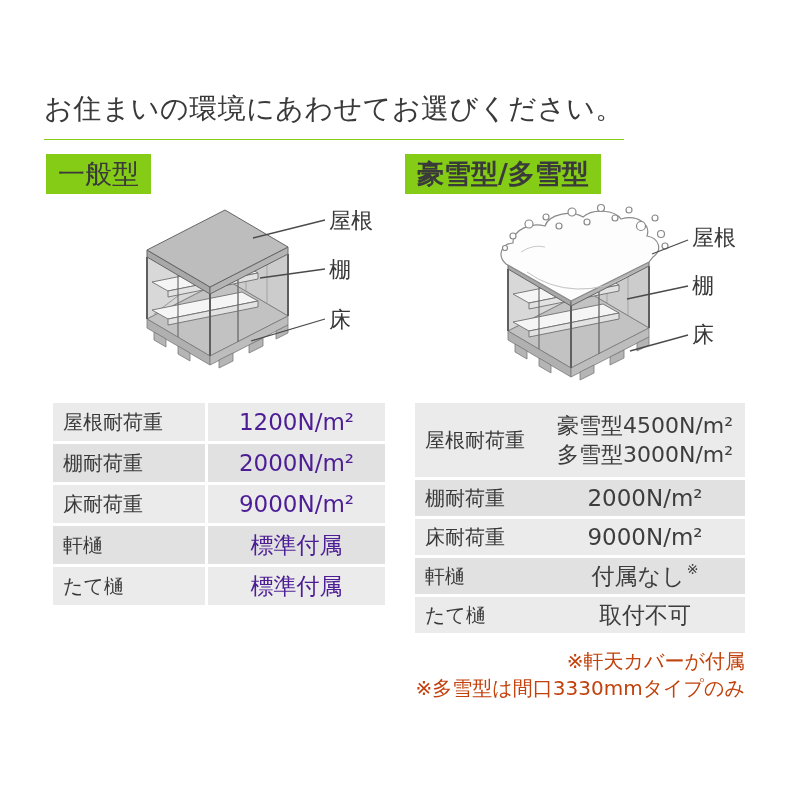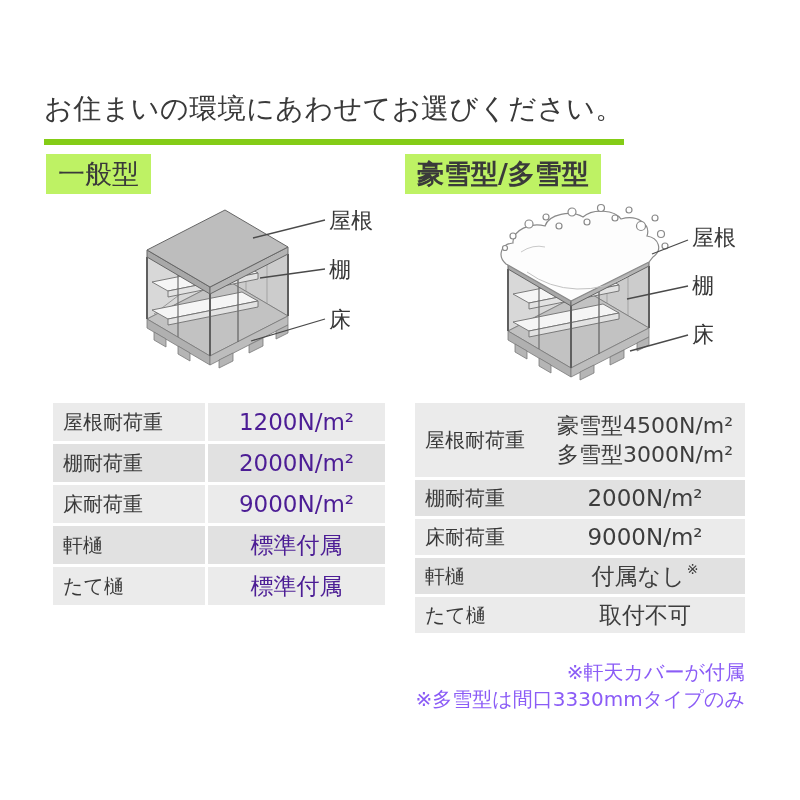--- a/index.html
+++ b/index.html
@@ -2,26 +2,26 @@
 <html><head>
 <meta charset="utf-8">
 <style>
   html,body{margin:0;padding:0;background:#ffffff;}
   body{width:800px;height:800px;overflow:hidden;
        font-family:"DejaVu Sans","Liberation Sans",sans-serif;color:#3a3a3a;}
   .page{position:relative;width:800px;height:800px;background:#fff;}
 
   
   .page-title{position:absolute;left:44px;top:90px;font-size:28px;font-weight:500;
-              letter-spacing:0.5px;padding-bottom:11px;border-bottom:6px solid #84cc16;
+              letter-spacing:0.5px;padding-bottom:11px;border-bottom:1px solid #84cc16;
               width:fit-content;white-space:nowrap;}
 
   
   .type-badge{position:absolute;top:154px;height:40px;display:flex;align-items:center;
-              padding:0 12px;background:#bef264;font-size:27px;font-weight:500;
+              padding:0 12px;background:#84cc16;font-size:27px;font-weight:500;
               white-space:nowrap;}
   .badge-general{left:46px;}
   .badge-snow{left:405px;font-weight:bold;}
 
   
   .diagram{position:absolute;}
   .diagram-general{left:48px;top:198px;}
   .diagram-snow{left:405px;top:196px;}
   .diagram text{font-size:22px;fill:#383838;font-family:"DejaVu Sans","Liberation Sans",sans-serif;}
 
@@ -41,21 +41,21 @@
   .rrow:nth-child(odd){background:#ebebeb;}
   .rrow:nth-child(even){background:#e1e1e1;}
   .rrow.tall{height:74px;}
   .rrow .lbl{width:130px;padding-left:10px;font-size:20px;box-sizing:border-box;flex-shrink:0;}
   .rrow .val{flex:1;display:flex;justify-content:center;font-size:23px;color:#3d3d3d;}
   .vblock{text-align:left;font-size:22px;line-height:1.32;}
   .note-mark{font-size:14px;vertical-align:6px;margin-left:2px;}
 
   
   .footnotes{position:absolute;right:55px;top:648px;text-align:right;
-             font-size:20px;line-height:27px;color:#8b5cf6;margin-top:11px;}
+             font-size:20px;line-height:27px;color:#c2410c;}
 </style>
 </head>
 <body>
 
 <div class="page">
 
   <div class="page-title">お住まいの環境にあわせてお選びください。</div>
 
   <div class="type-badge badge-general">一般型</div>
   <div class="type-badge badge-snow">豪雪型/多雪型</div>

